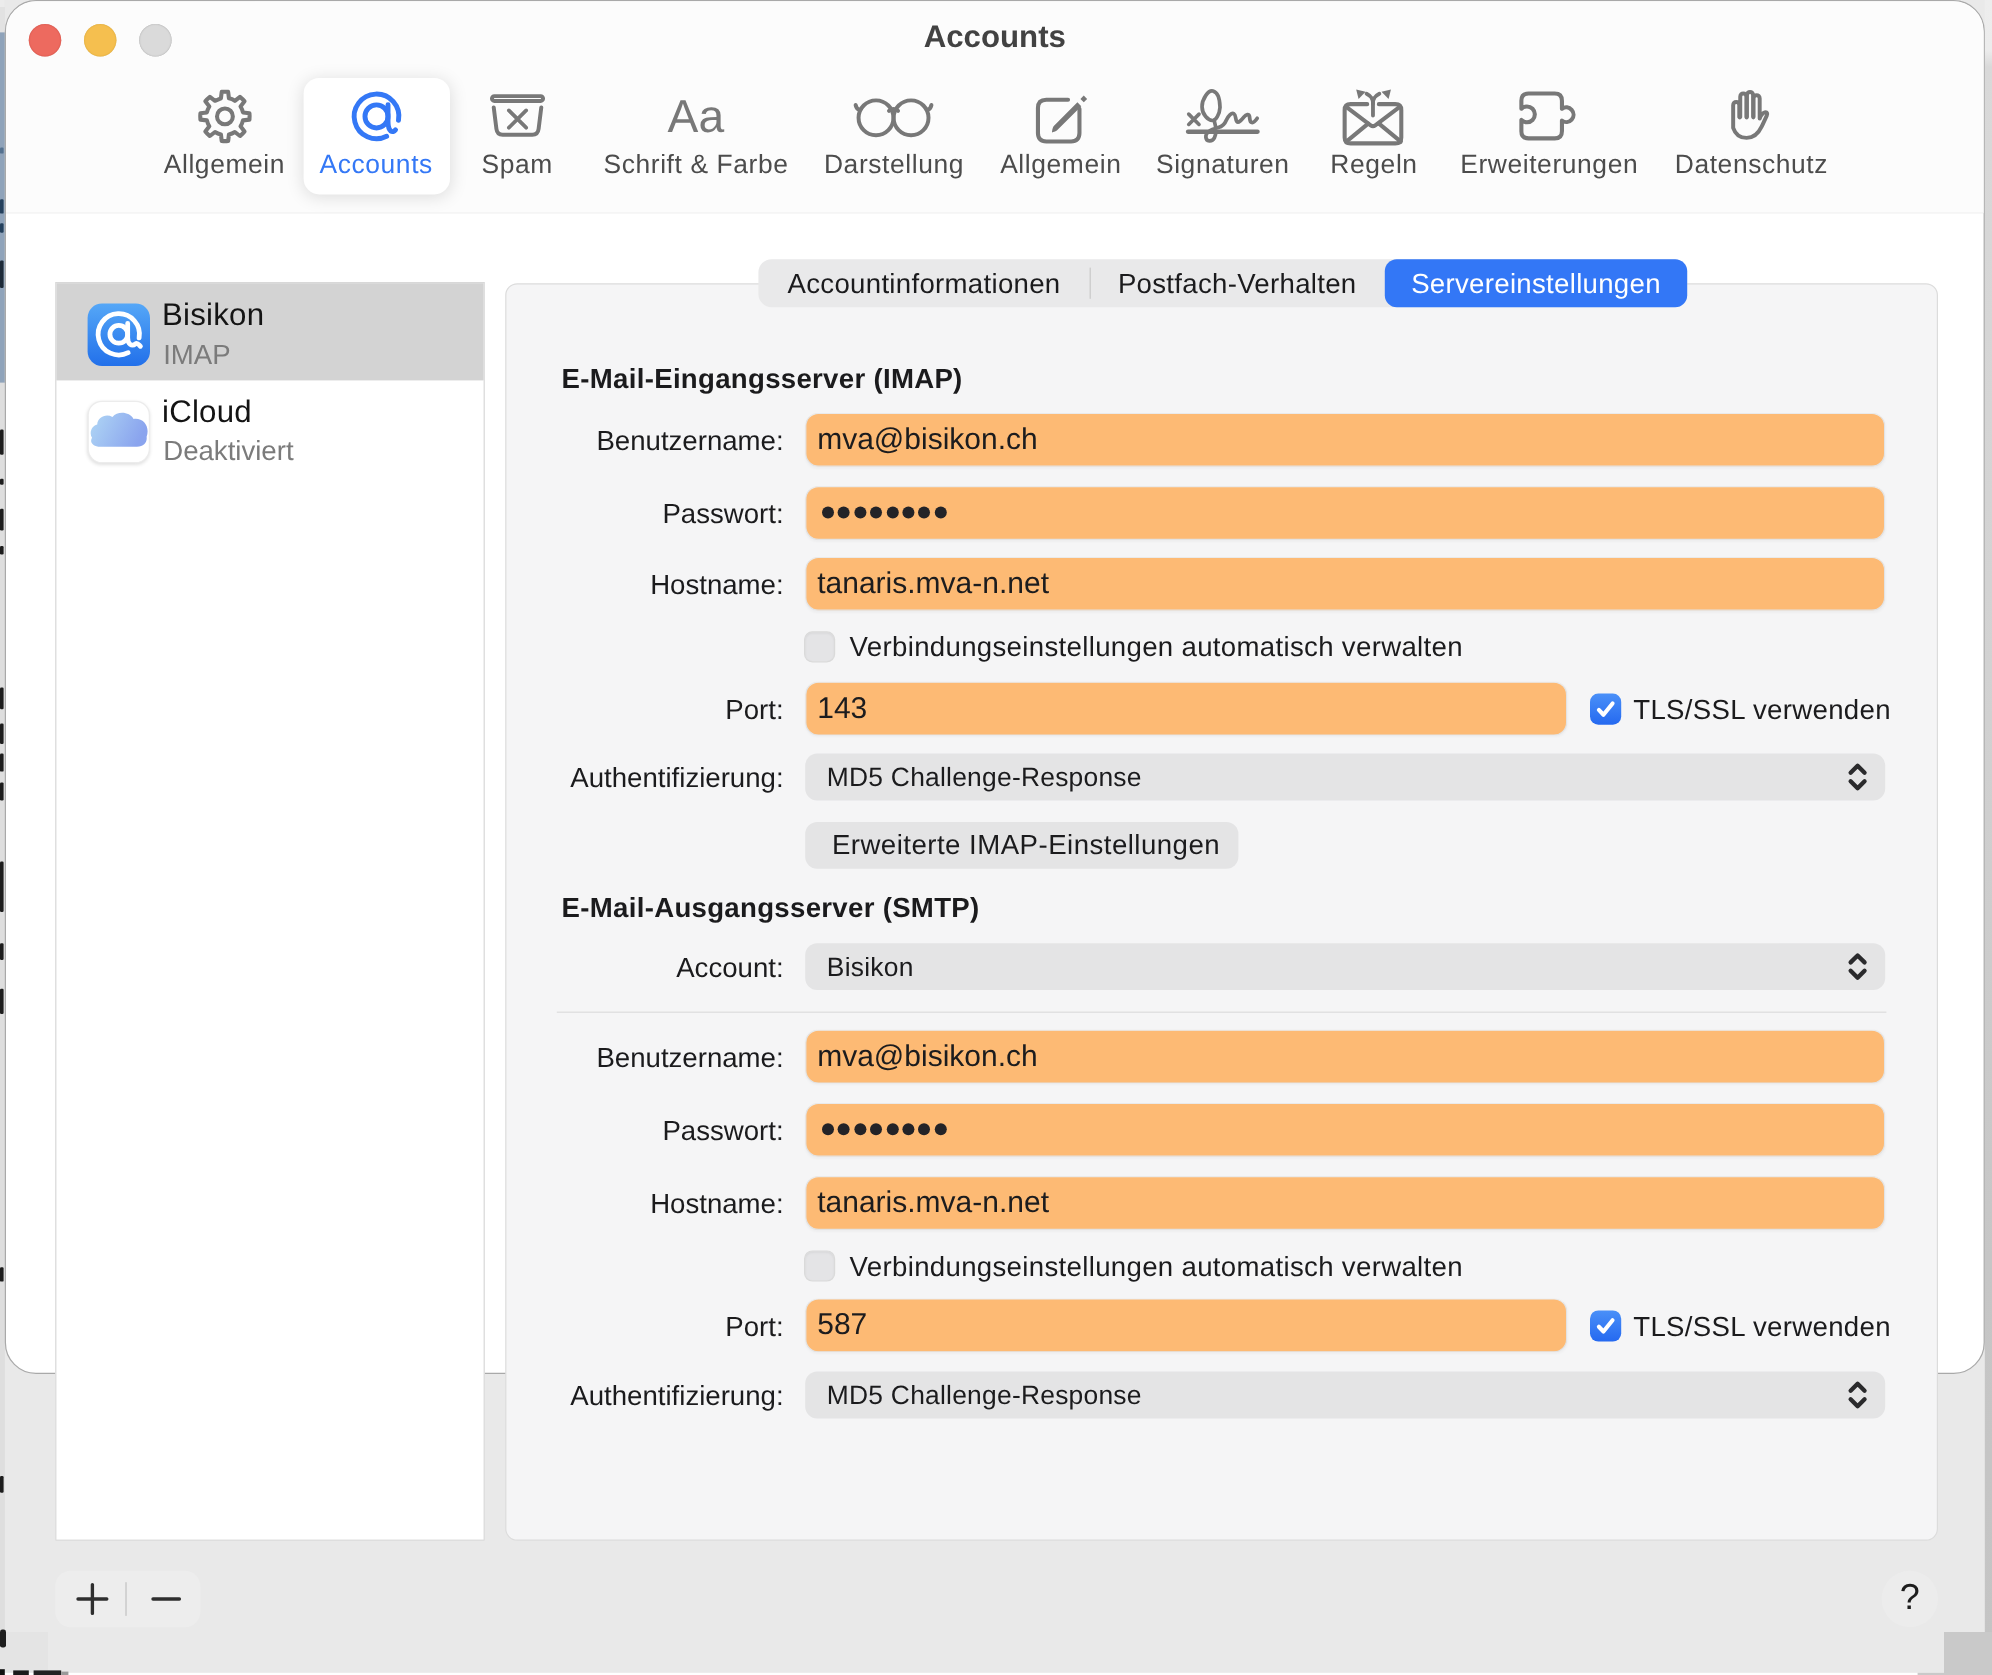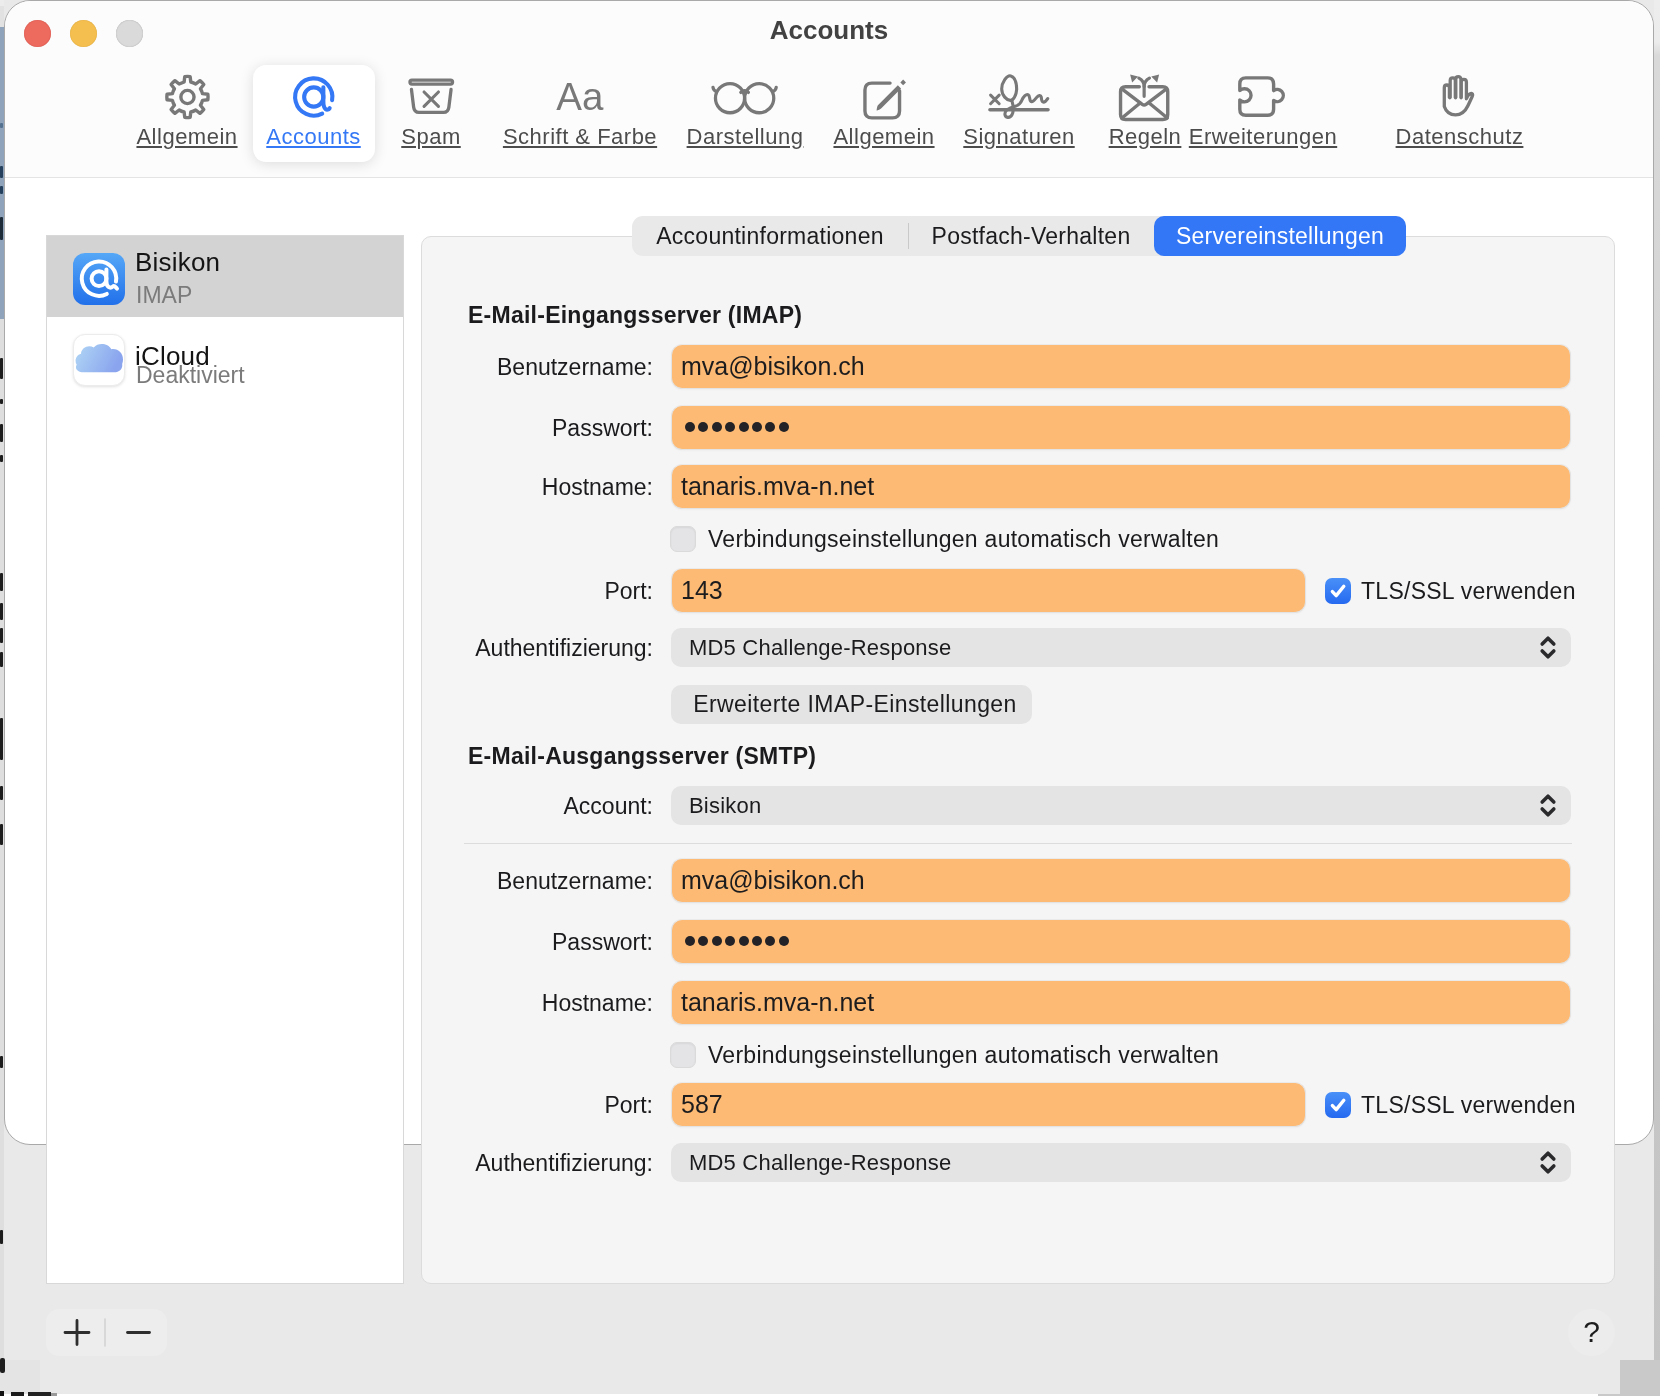--- a/index.html
+++ b/index.html
@@ -6,21 +6,21 @@
 html,body { width:1660px; height:1396px; overflow:hidden; background:#e9e9e9; }
 body { font-family:"Liberation Sans", sans-serif; position:relative; -webkit-font-smoothing:antialiased; }
 .abs { position:absolute; }
 #win { position:absolute; left:4px; top:0; width:1650px; height:1145px;
   background:#ffffff; border-radius:26px; border:1px solid #a9a9a9;padding-left:48px; }
 #titlebar { position:absolute; left:0; top:0; width:100%; height:177px; background:#fcfcfc; border-radius:26px 26px 0 0; border-bottom:1px solid #e4e4e4;}
 .tl { position:absolute; top:19px; width:27px; height:27px; border-radius:50%; }
 #title { position:absolute; top:14px; left:0; width:100%; text-align:center; font-size:26px; font-weight:bold; color:#424242; }
 .titem { position:absolute; top:64px; height:97px; display:flex; flex-direction:column; align-items:center; }
 .ticon { height:63px; display:flex; align-items:center; justify-content:center; }
-.tlabel { font-size:22px; color:#4c4c4c; line-height:24px; white-space:nowrap; letter-spacing:0.5px;text-decoration:underline; }
+.tlabel { font-size:22px; color:#4c4c4c; line-height:24px; white-space:nowrap; letter-spacing:0.5px; }
 #acctbtn { background:#ffffff; border-radius:13px; box-shadow:0 2px 14px rgba(0,0,0,0.13); }
 #sidebar { position:absolute; left:41px; top:234px; width:358px; height:1049px; background:#fff; border:1px solid #d8d8d8; }
 #selrow { position:absolute; left:0; top:0; width:356px; height:81px; background:#d3d3d3; }
 .srtitle { position:absolute; left:88px; font-size:26px; color:#141414; letter-spacing:0.2px; }
 .srsub { position:absolute; left:89px; font-size:23px; color:#7b7b7b; }
 .sicon { position:absolute; left:26px; width:52px; height:52px; border-radius:12px; }
 #pm { position:absolute; left:41px; top:1308px; width:121px; height:47px; background:#ededed; border-radius:13px; }
 #help { position:absolute; left:1563px; top:1308px; width:47px; height:47px; border-radius:50%; background:#ececec; text-align:center; font-size:30px; font-weight:500; color:#1d1d1d; line-height:46px; }
 #gbox { position:absolute; left:416px; top:235px; width:1194px; height:1048px; background:#f5f5f6; border:1px solid #dcdcdc; border-radius:10px; }
 #segc { position:absolute; left:627px; top:215px; width:774px; height:40px; background:#e9e9ea; border-radius:11px; }
@@ -163,21 +163,21 @@
           <path d="M -22.5,-7.8 L -2.4,7.4 Q -0.5,8.8 1.4,7.4 L 21.5,-7.8" stroke-width="3.4"></path>
           <path d="M -22.7,21 L -4.5,6 M 22.7,21 L 4.5,6" stroke-width="3.4"></path>
           <path d="M -0.5,-0.7 L -0.5,-10.5 C -0.5,-15.5 -2.7,-17.3 -5.8,-18.9" stroke-width="3.2"></path>
           <path d="M -0.5,-10.5 C -0.5,-15.5 1.7,-17.3 4.8,-18.9" stroke-width="3.2"></path>
           <path d="M -14.5,-22.5 L -6.6,-20.5 L -12.5,-14.6 Z" fill="#787878" stroke="none" stroke-width="2" stroke-linejoin="round"></path>
           <path d="M 14.5,-22.5 L 6.6,-20.5 L 12.5,-14.6 Z" fill="#787878" stroke="none" stroke-width="2" stroke-linejoin="round"></path>
         </svg>
       </div>
       <div class="tlabel" style="margin-top:-3.5px;">Regeln</div>
     </div>
-<div class="titem" style="left:1258px; transform:translateX(-50%);text-align:center;">
+<div class="titem" style="left:1286px; transform:translateX(-50%);text-align:center;">
       <div class="ticon">
         <svg width="60" height="56" viewBox="-30 -28 60 56" class="ic">
           <path d="M -23,3 L -23,12.3 C -23,16.3 -20.9,18.3 -17,18.3 L 4.8,18.3 C 8.7,18.3 10.8,16.3 10.8,12.3 L 10.8,3.5 A 6.1,6.1 0 1 0 10.8,-6.4 L 10.8,-13.1 C 10.8,-17.1 8.7,-19.1 4.8,-19.1 L -17,-19.1 C -20.9,-19.1 -23,-17.1 -23,-13.1 L -23,-6.4 A 6.6,6.6 0 1 1 -23,3 Z" stroke-width="3.4"></path>
         </svg>
       </div>
       <div class="tlabel" style="margin-top:-3.5px;">Erweiterungen</div>
     </div>
 <div class="titem" style="left:1454.5px; transform:translateX(-50%);">
       <div class="ticon">
         <svg width="56" height="60" viewBox="-28 -30 56 60" class="ic">
@@ -201,21 +201,21 @@
         <svg width="52" height="52" viewBox="-26 -26 52 52">
           <defs>
             <linearGradient id="cg" x1="0" y1="0" x2="1" y2="0.3">
               <stop offset="0" stop-color="#b0d7f5"></stop>
               <stop offset="1" stop-color="#8aa4ee"></stop>
             </linearGradient>
           </defs>
           <path d="M -16,12.8 L 15.8,12.8 C 21.8,12.8 24.8,8.6 24.1,4.2 C 27.3,-4.8 21.2,-12.6 12.8,-11.3 C 9.6,-17.4 -0.9,-18.6 -5.5,-13 C -11.2,-16.2 -18.4,-12.7 -18.7,-6.5 C -23.9,-5.1 -25.8,1 -23.2,5 C -25.6,8.8 -22.4,12.8 -16,12.8 Z" fill="url(#cg)"></path>
         </svg>
       </div>
-<div class="srtitle" style="top:92px;margin-top:13px;">iCloud</div>
+<div class="srtitle" style="top:92px;">iCloud</div>
 <div class="srsub" style="top:126px;">Deaktiviert</div>
 </div>
 <div id="pm">
       <svg width="121" height="47" viewBox="0 0 121 47" stroke="#2e2e2e" stroke-width="2.8" stroke-linecap="round">
         <path d="M 59,10 L 59,37" stroke="#d0d0d0" stroke-width="1.5"></path>
         <path d="M 31,11.5 L 31,35.5 M 19,23.5 L 43,23.5"></path>
         <path d="M 81.5,23.5 L 103.5,23.5"></path>
       </svg>
     </div>
 <div id="help">?</div>

